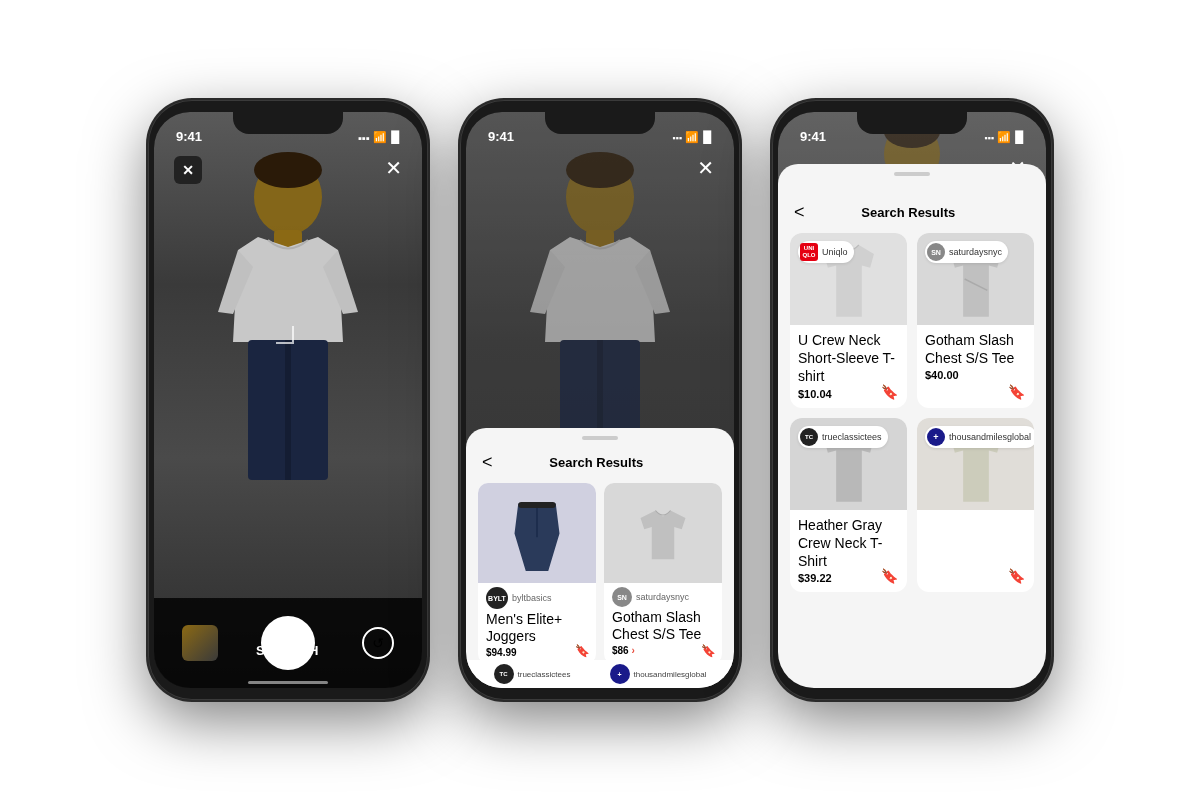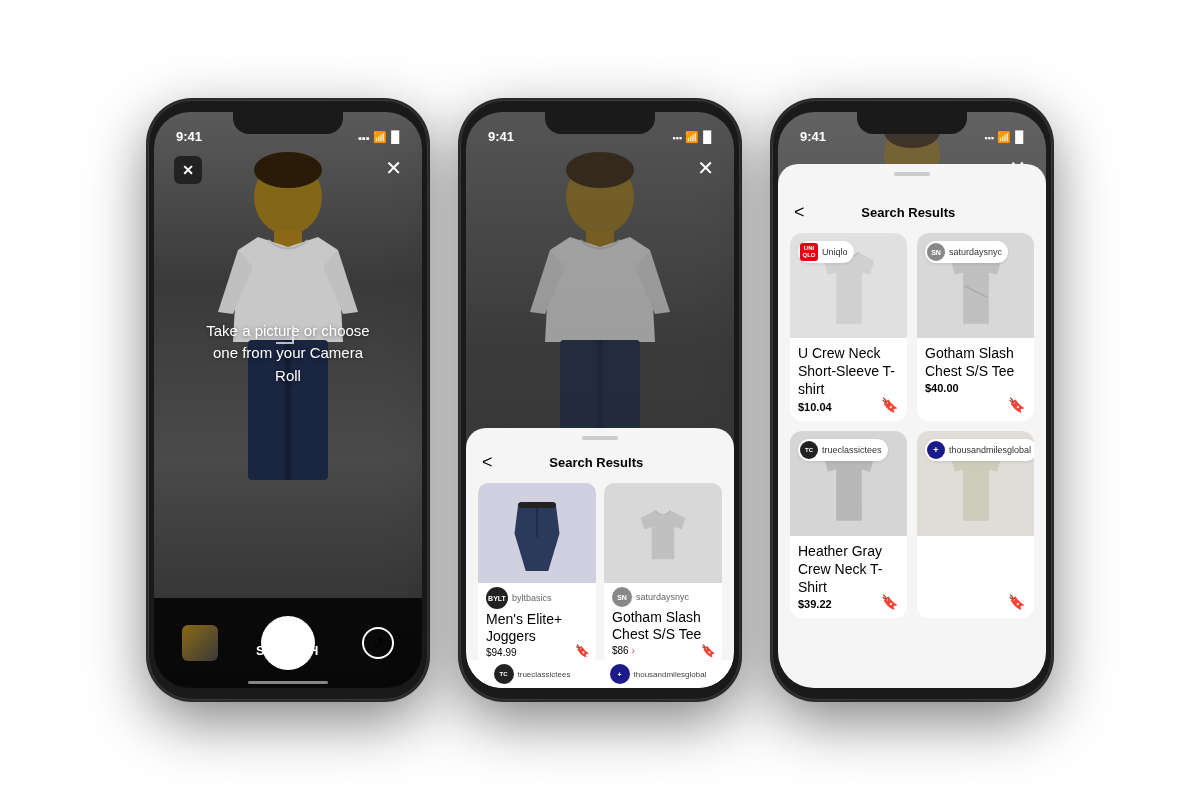--- a/index.html
+++ b/index.html
@@ -300,21 +300,21 @@
     .product-name {
       font-size: 14px;
       color: #000;
       font-weight: 500;
       line-height: 1.2;
     }
 
     .product-price {
       font-size: 10px;
       color: #000;
-      font-weight: 400;
+      font-weight: 700;
       margin-top: 2px;
     }
 
     .product-price.arrow::after {
       content: ' ›';
       color: #e74c3c;
     }
 
     .bookmark-icon {
       position: absolute;
@@ -380,21 +380,21 @@
 
     .product-card-lg {
       background: white;
       border-radius: 12px;
       overflow: hidden;
       position: relative;
     }
 
     .product-img-lg {
       width: 100%;
-      height: 105px;
+      height: 92px;
       background: #e0e0e0;
       display: flex;
       align-items: center;
       justify-content: center;
       position: relative;
     }
 
     .product-info-lg {
       padding: 6px 8px 8px;
     }
@@ -558,23 +558,20 @@
       <rect x="50" y="198" width="80" height="140" rx="4" fill="#1a2540"></rect>
 
       <rect x="87" y="198" width="6" height="140" fill="#141d33"></rect>
     </svg>
 
     <div class="corner-brackets" style="position:absolute;top:120px;left:30px;width:220px;height:280px;">
 
       <div style="position:absolute;bottom:0;right:0;width:18px;height:18px;border-bottom:2px solid rgba(255,255,255,0.7);border-right:2px solid rgba(255,255,255,0.7);"></div>
     </div>
 
-    <div class="camera-overlay-text" style="position:absolute;top:42%;left:50%;transform:translate(-50%,-50%);color:white;text-align:center;font-size:15px;font-weight:400;line-height:1.5;width:180px;">Take a picture or
-choose one from your
-Camera Roll</div>
 
     <div class="status-bar">
       <span class="status-time">9:41</span>
       <div class="status-icons">
         <span>▪▪▪</span>
         <span>📶</span>
         <span>▉</span>
       </div>
     </div>
 

